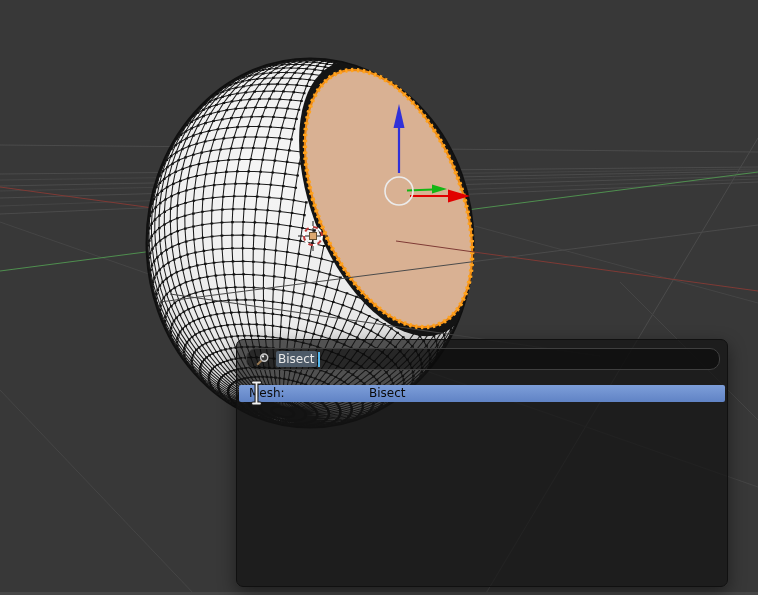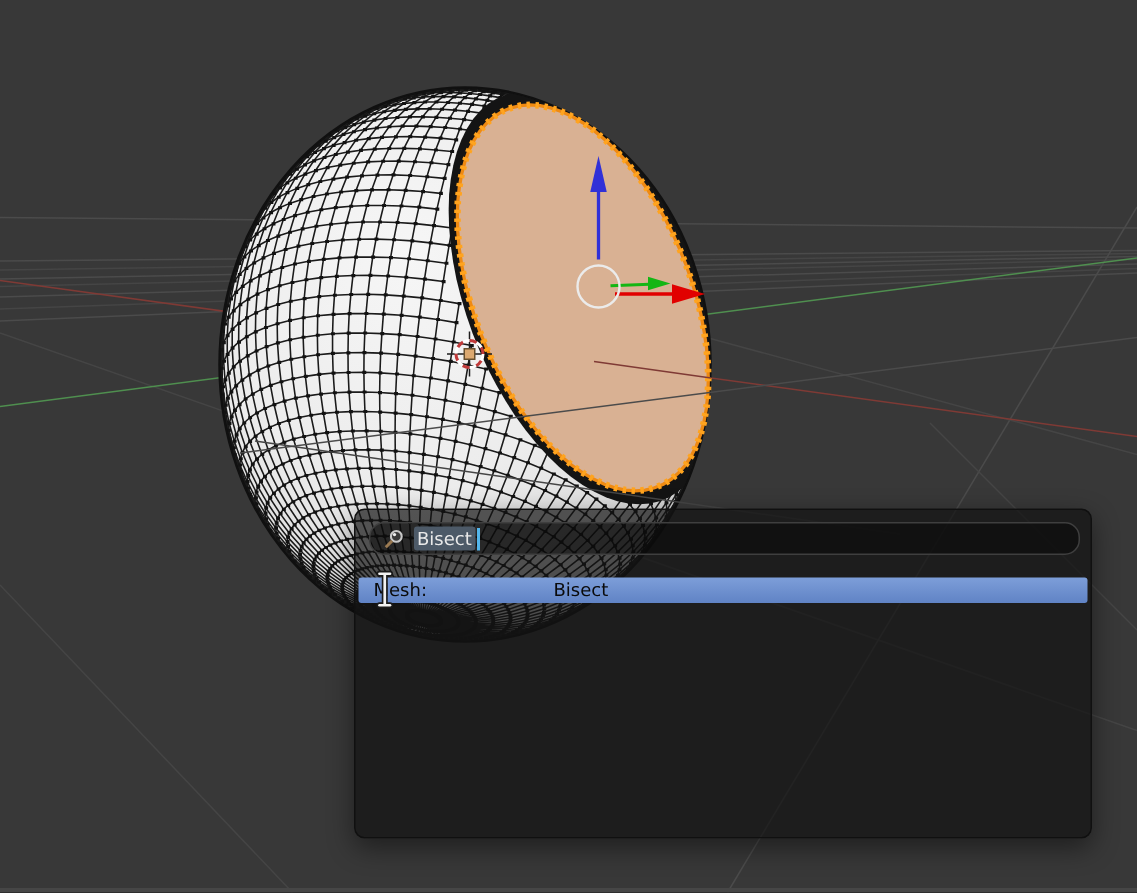--- a/index.html
+++ b/index.html
@@ -3,21 +3,21 @@
 <meta charset="utf-8">
 <style>
   html,body{margin:0;padding:0;background:#222;}
   .stage{
     position:relative;width:758px;height:595px;overflow:hidden;
     background:#383838;font-family:"DejaVu Sans","Liberation Sans",sans-serif;
   }
   .stage svg.scene{position:absolute;left:0;top:0;}
   
   .popup{
-    position:absolute;left:236px;top:339px;width:492px;height:220px;
+    position:absolute;left:236px;top:339px;width:492px;height:248px;
     background:rgba(19,19,19,0.70);
     border:1px solid #101010;border-radius:7px;
     box-shadow:0 6px 18px rgba(0,0,0,0.45);
     box-sizing:border-box;
   }
   .search-field{
     position:absolute;left:9px;right:7px;top:8px;height:22px;
     background:rgba(8,8,8,0.55);
     border:1px solid #3f3f3f;border-radius:10px;
     display:flex;align-items:center;padding:0 8px;box-sizing:border-box;gap:6px;

